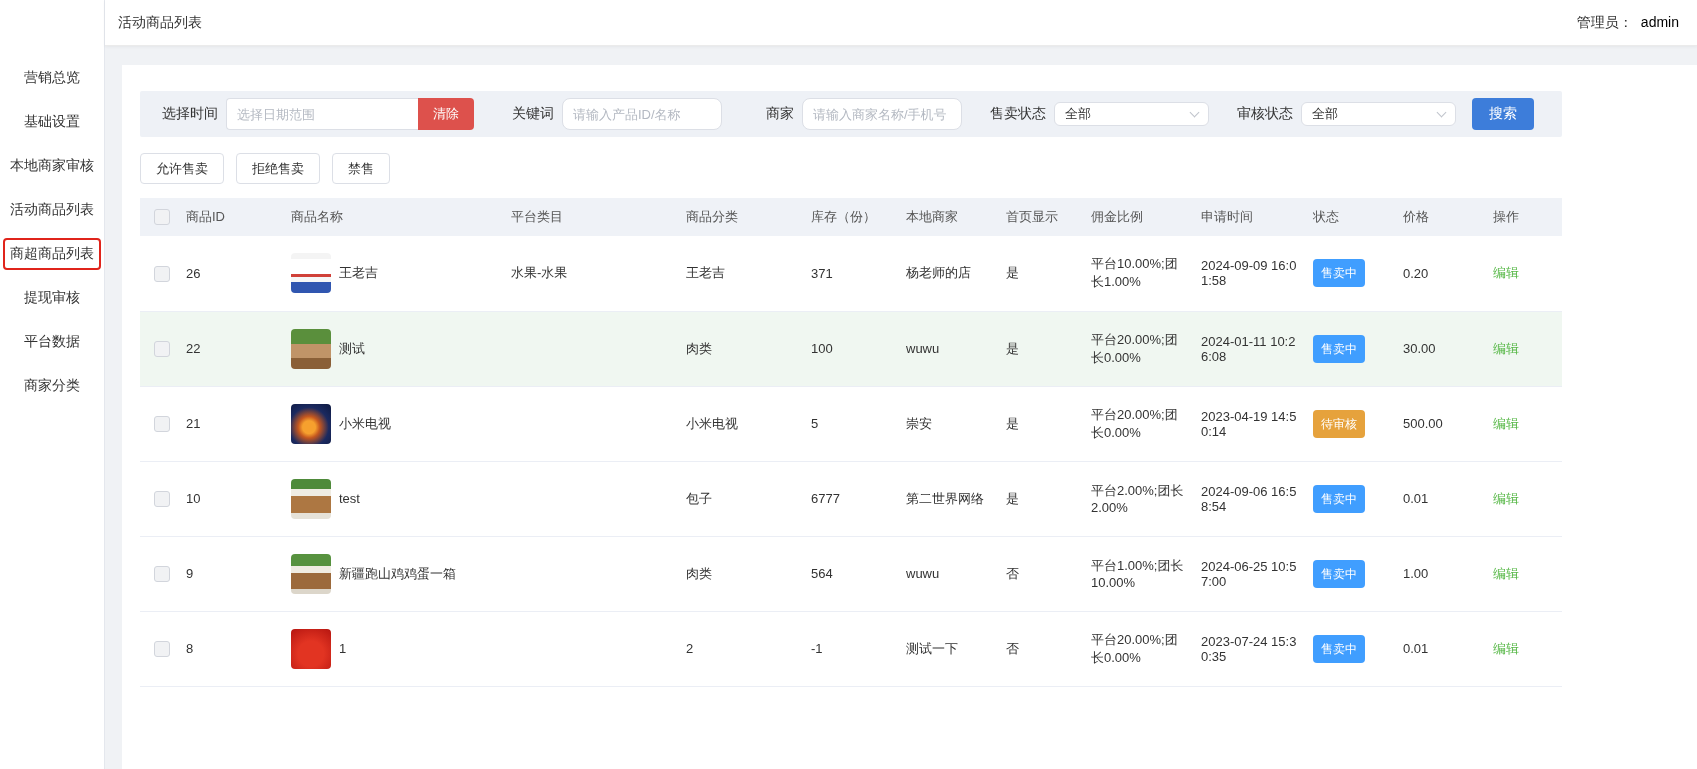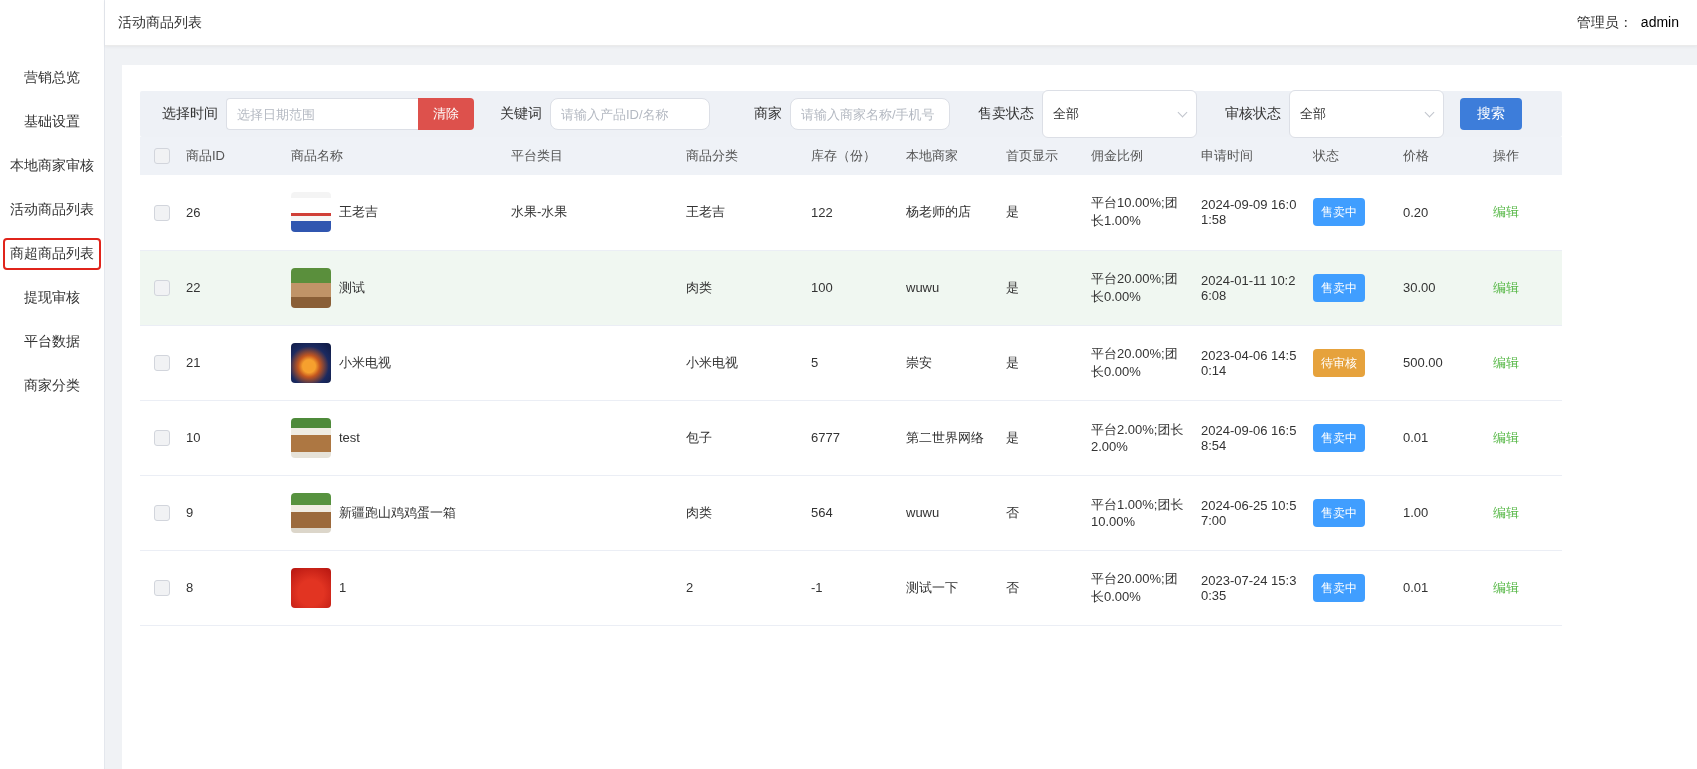--- a/index.html
+++ b/index.html
@@ -31,21 +31,21 @@
   .filter-bar{background:#eef1f6;border-radius:2px;height:46px;display:flex;
     align-items:center;padding:16px 10px}
   .f-label{font-size:14px;color:#333;margin:0 8px 0 12px;white-space:nowrap}
   .f-input{height:32px;background:#fff;border:1px solid #dcdfe6;border-radius:8px;
     font-size:13px;color:#333;padding:0 10px;outline:none}
   .f-input::placeholder{color:#b4b9c2}
   .date-input{width:192px;border-radius:4px 0 0 4px;border-right:none}
   .clear-btn{height:32px;background:#dd514c;color:#ffffff;border:none;border-radius:0 4px 4px 0;
     font-size:13px;padding:0 15px;cursor:pointer}
   .keyword-input,.merchant-input{width:160px}
-  .select{width:155px;height:48px;background:#fff;border:1px solid #dcdfe6;border-radius:6px;
+  .select{width:155px;height:24px;background:#fff;border:1px solid #dcdfe6;border-radius:6px;
     display:flex;align-items:center;justify-content:space-between;padding:0 10px;
     font-size:13px;color:#333;cursor:pointer}
   .chevron{width:7px;height:7px;border-right:1.5px solid #c0c4cc;border-bottom:1.5px solid #c0c4cc;
     transform:rotate(45deg);margin-top:-3px}
   .search-btn{height:32px;background:#3d7dda;color:#fff;border:none;border-radius:4px;
     font-size:14px;padding:0 17px;margin-left:16px;cursor:pointer}
 
   
   .btn-row{display:flex;gap:12px;margin:16px 0 14px}
   .btn{height:31px;background:#fff;border:1px solid #dcdfe6;border-radius:4px;
@@ -115,37 +115,42 @@
     </header>
 
     <div class="content">
       <div class="card">
         <div class="inner">
 
           <div class="filter-bar">
             <span class="f-label">选择时间</span>
             <input class="f-input date-input" placeholder="选择日期范围" style="">
             <button class="clear-btn">清除</button>
-            <span class="f-label" style="margin-left:26px">关键词</span>
+            <span class="f-label" style="margin-left:38px">关键词</span>
             <input class="f-input keyword-input" placeholder="请输入产品ID/名称" style="">
             <span class="f-label" style="margin-left:44px">商家</span>
             <input class="f-input merchant-input" placeholder="请输入商家名称/手机号" style="">
             <span class="f-label" style="margin-left:28px">售卖状态</span>
             <div class="select">
               <span>全部</span>
               <span class="chevron"></span>
             </div>
             <span class="f-label" style="margin-left:28px">审核状态</span>
             <div class="select">
               <span>全部</span>
               <span class="chevron"></span>
             </div>
             <button class="search-btn">搜索</button>
           </div>
 
+          <div class="btn-row">
+            <button class="btn">允许售卖</button>
+            <button class="btn">拒绝售卖</button>
+            <button class="btn">禁售</button>
+          </div>
 
           <table>
             <colgroup>
               <col style="width:40px">
                 <col style="width:105px">
                 <col style="width:220px">
               <col style="width:175px">
                 <col style="width:125px">
                 <col style="width:95px">
               <col style="width:100px">
@@ -178,21 +183,21 @@
     <td style="padding-left:14px"><span class="cb"></span></td>
     <td>26</td>
     <td>
       <div class="name-cell">
         <span class="pimg img-26"></span>
         <span>王老吉</span>
       </div>
     </td>
     <td>水果-水果</td>
     <td>王老吉</td>
-    <td>122</td>
+    <td>371</td>
     <td>杨老师的店</td>
     <td>是</td>
     <td>平台10.00%;团长1.00%</td>
     <td>2024-09-09 16:01:58</td>
     <td><span class="badge badge-selling">售卖中</span></td>
     <td>0.20</td>
     <td><span class="edit-link">编辑</span></td>
   </tr>
                 <tr class="row-highlight">
     <td style="padding-left:14px"><span class="cb"></span></td>
@@ -222,21 +227,21 @@
         <span class="pimg img-21"></span>
         <span>小米电视</span>
       </div>
     </td>
     <td></td>
     <td>小米电视</td>
     <td>5</td>
     <td>崇安</td>
     <td>是</td>
     <td>平台20.00%;团长0.00%</td>
-    <td>2023-04-06 14:50:14</td>
+    <td>2023-04-19 14:50:14</td>
     <td><span class="badge badge-pending">待审核</span></td>
     <td>500.00</td>
     <td><span class="edit-link">编辑</span></td>
   </tr>
                 <tr>
     <td style="padding-left:14px"><span class="cb"></span></td>
     <td>10</td>
     <td>
       <div class="name-cell">
         <span class="pimg img-10"></span>

